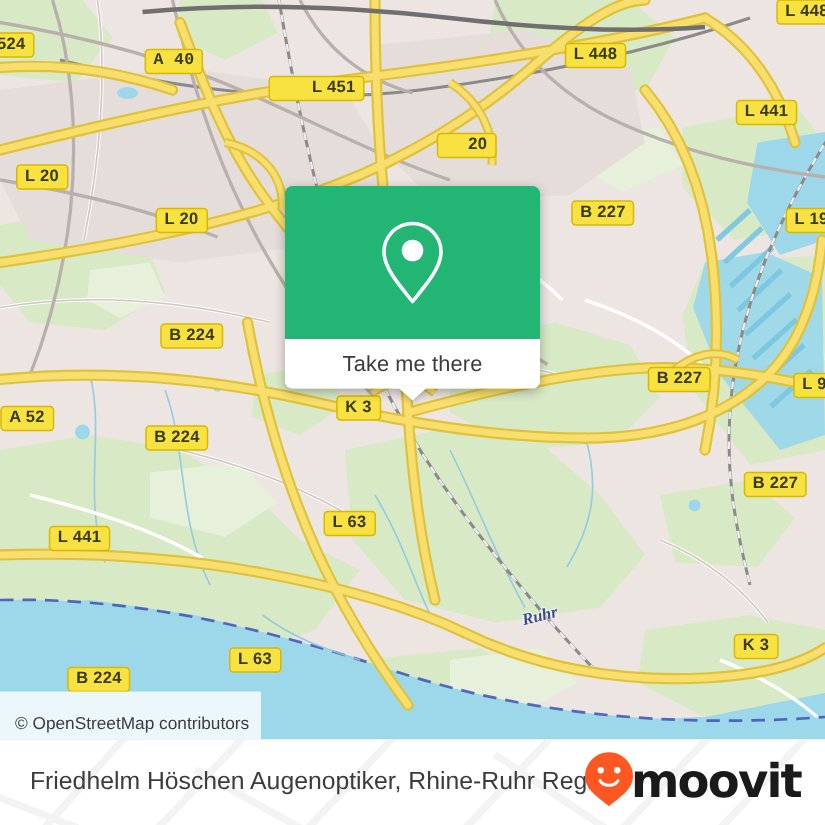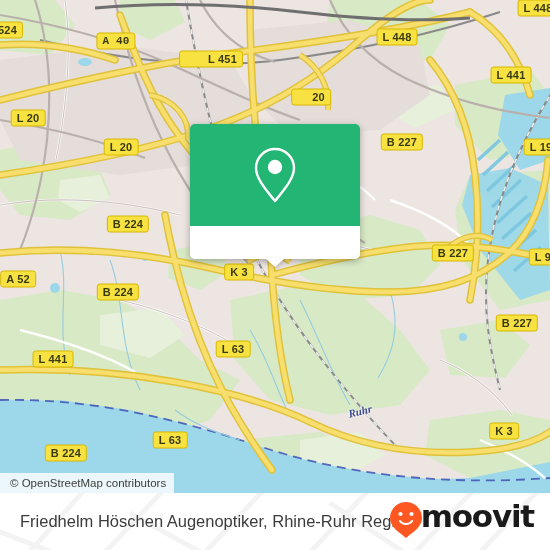--- a/index.html
+++ b/index.html
@@ -116,21 +116,21 @@
     border-top: 9px solid #ffffff;
     filter: drop-shadow(0 2px 2px rgba(0,0,0,.18));
   }
 
   
   #attribution {
     position: absolute;
     left: 0;
     bottom: 0;
     height: 20px;
-    padding: 0 8px 0 10px;
+    padding: 12px 8px 0 10px;
     background: rgba(255,255,255,.80);
     display: flex;
     align-items: center;
     z-index: 30;
   }
   #attribution span {
     font-family: "Liberation Sans", sans-serif;
     font-size: 11.5px;
     color: #3c3c3c;
   }
@@ -161,20 +161,21 @@
     color: #3c3c3c;
     white-space: nowrap;
     z-index: 2;
   }
   #moovit-logo {
     position: absolute;
     right: 16px;
     top: 50%;
     transform: translateY(-50%);
     display: flex;
+    align-items: center;
     z-index: 2;
   }
   #moovit-wordmark {
     font-family: "DejaVu Sans", sans-serif;
     font-size: 31px;
     font-weight: bold;
     color: #1a1a1a;
     letter-spacing: -1.2px;
     line-height: 1;
     margin-left: -2px;
@@ -394,20 +395,21 @@
     <div id="popup">
       <div id="popup-head">
         <span>
           <svg width="46" height="58" viewBox="0 0 46 58" fill="none" xmlns="http://www.w3.org/2000/svg">
             <path d="M23 3 C12.5 3 4 11.5 4 22 C4 33 15 45 23 55 C31 45 42 33 42 22 C42 11.5 33.5 3 23 3 Z" stroke="#ffffff" stroke-width="2.4" fill="none" stroke-linejoin="round"></path>
             <circle cx="23" cy="21" r="7.2" fill="#ffffff"></circle>
           </svg>
         </span>
       </div>
       <div id="popup-foot">
+        <span id="popup-foot-label">Take me there</span>
         <div id="popup-tail"></div>
       </div>
     </div>
 
     <div id="attribution">
       <span>© OpenStreetMap contributors</span>
     </div>
   </div>
 
   <div id="footer">

